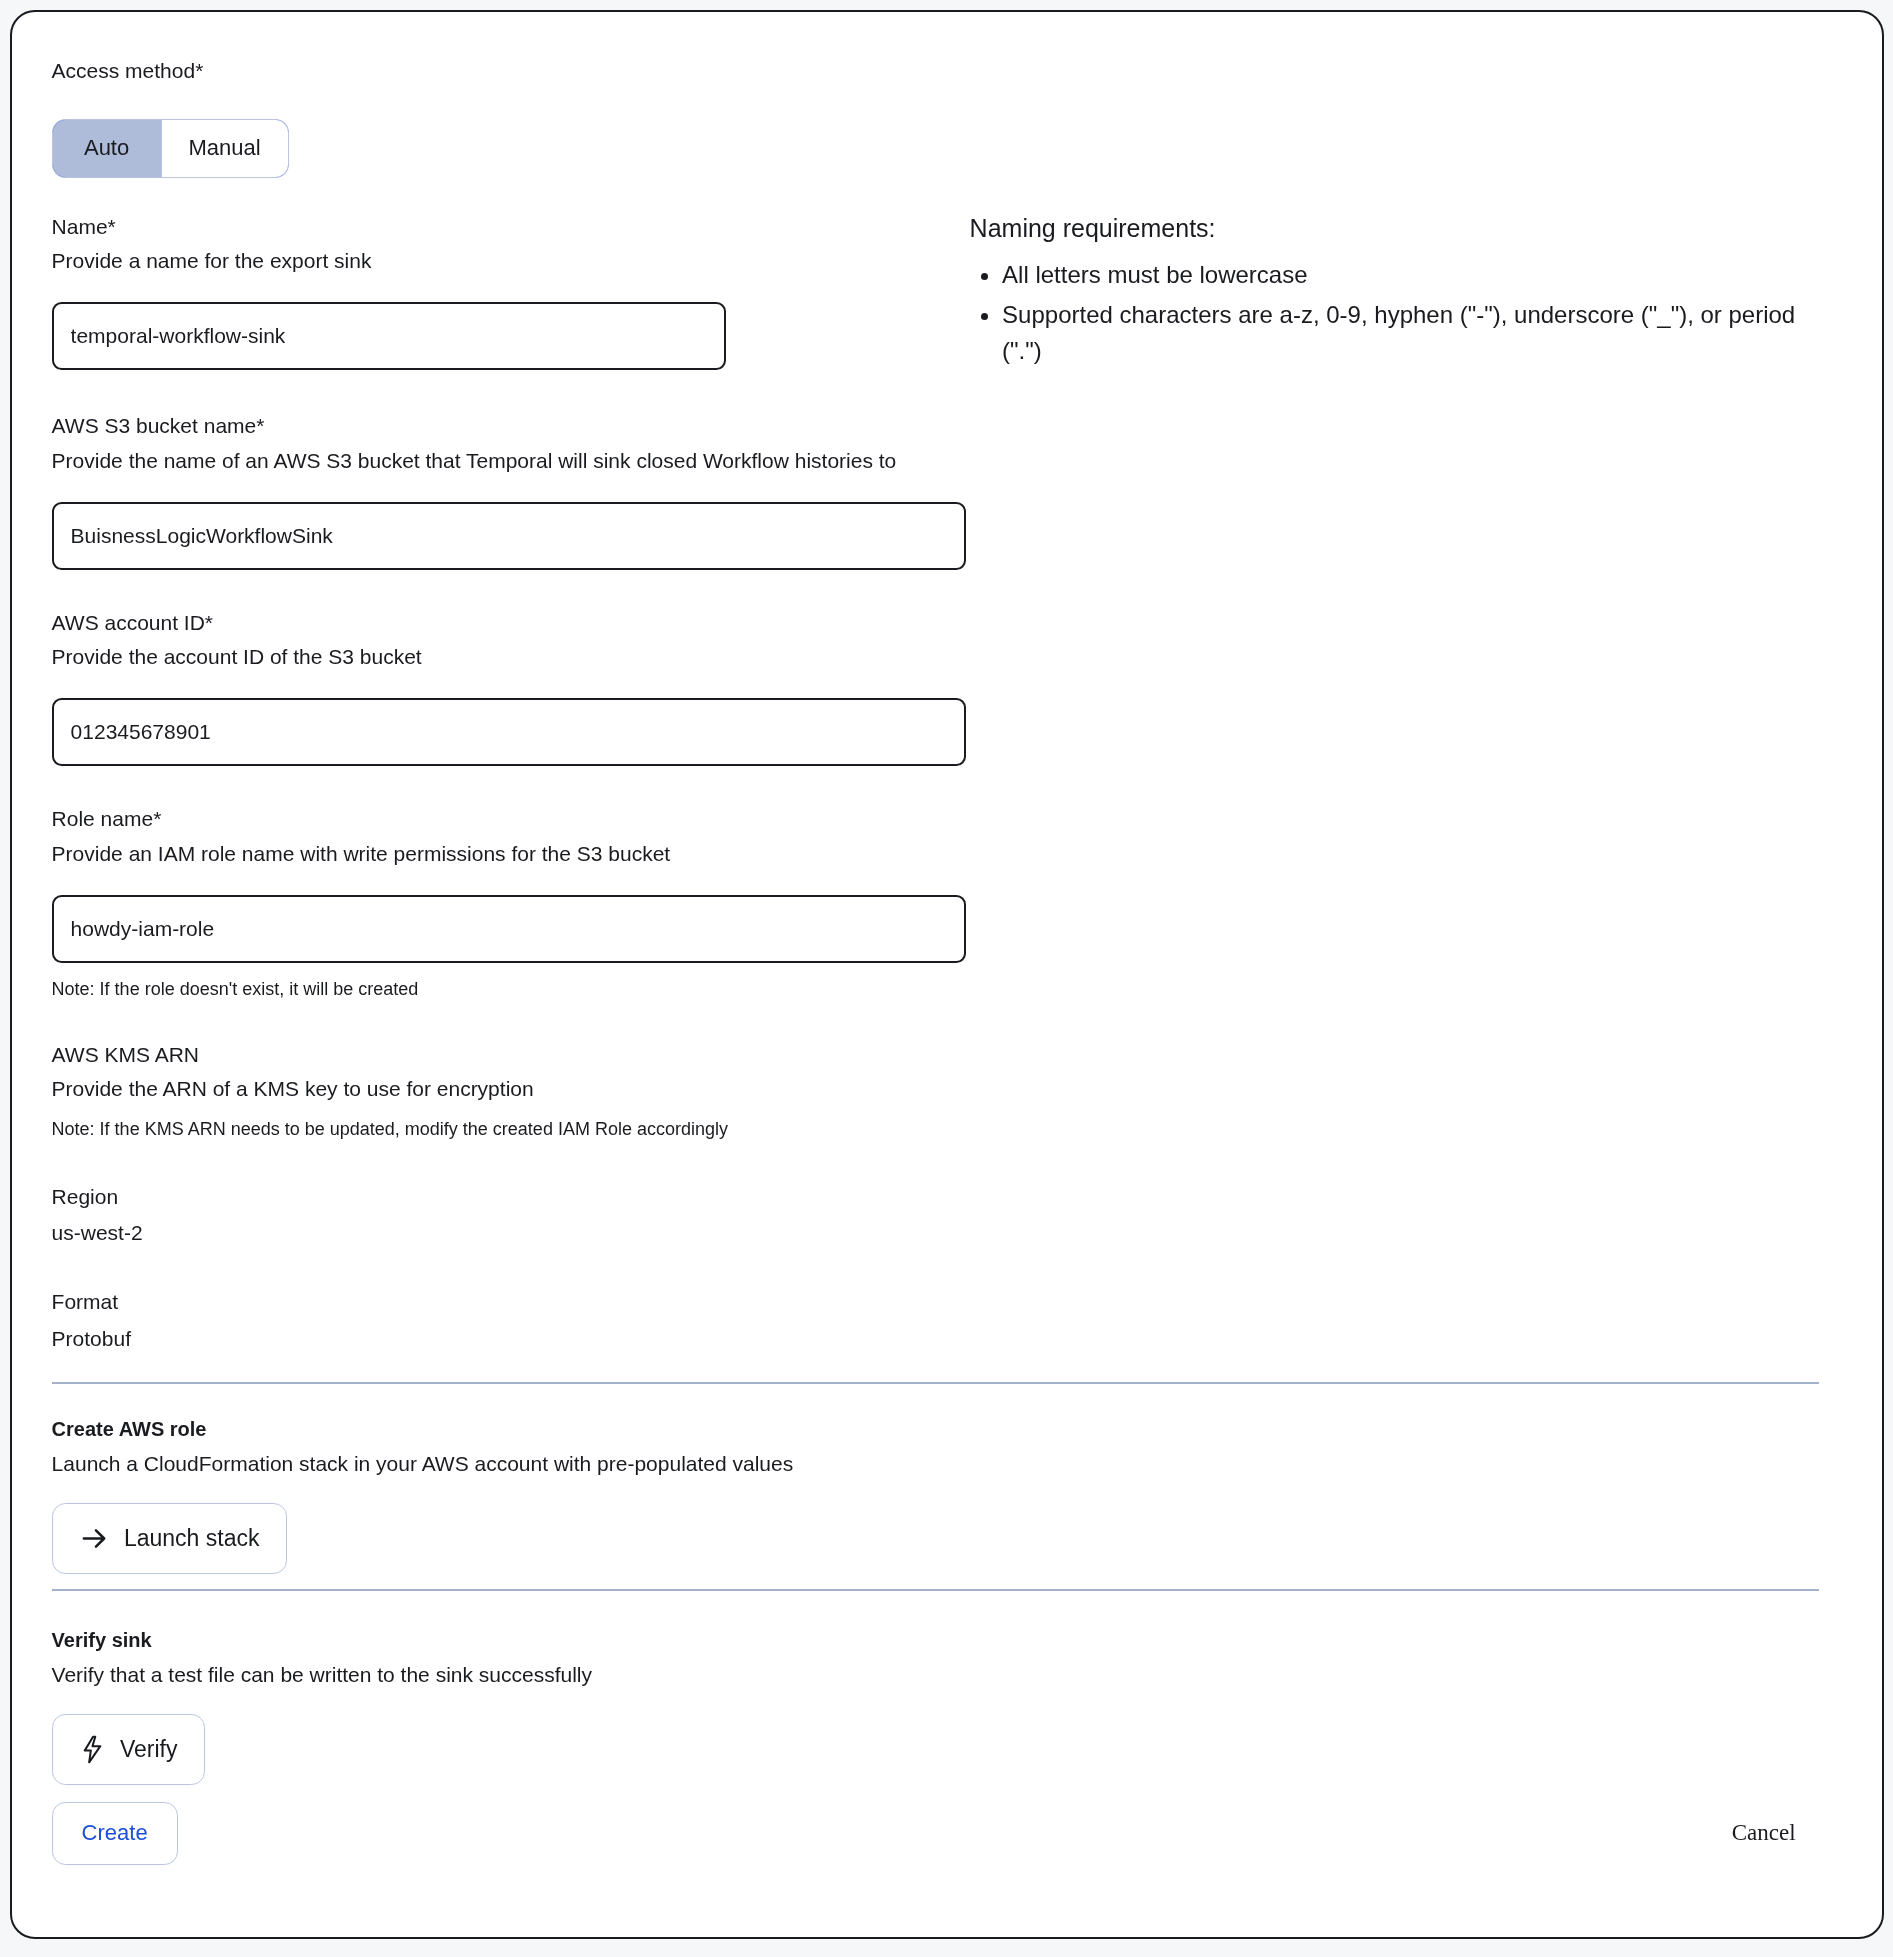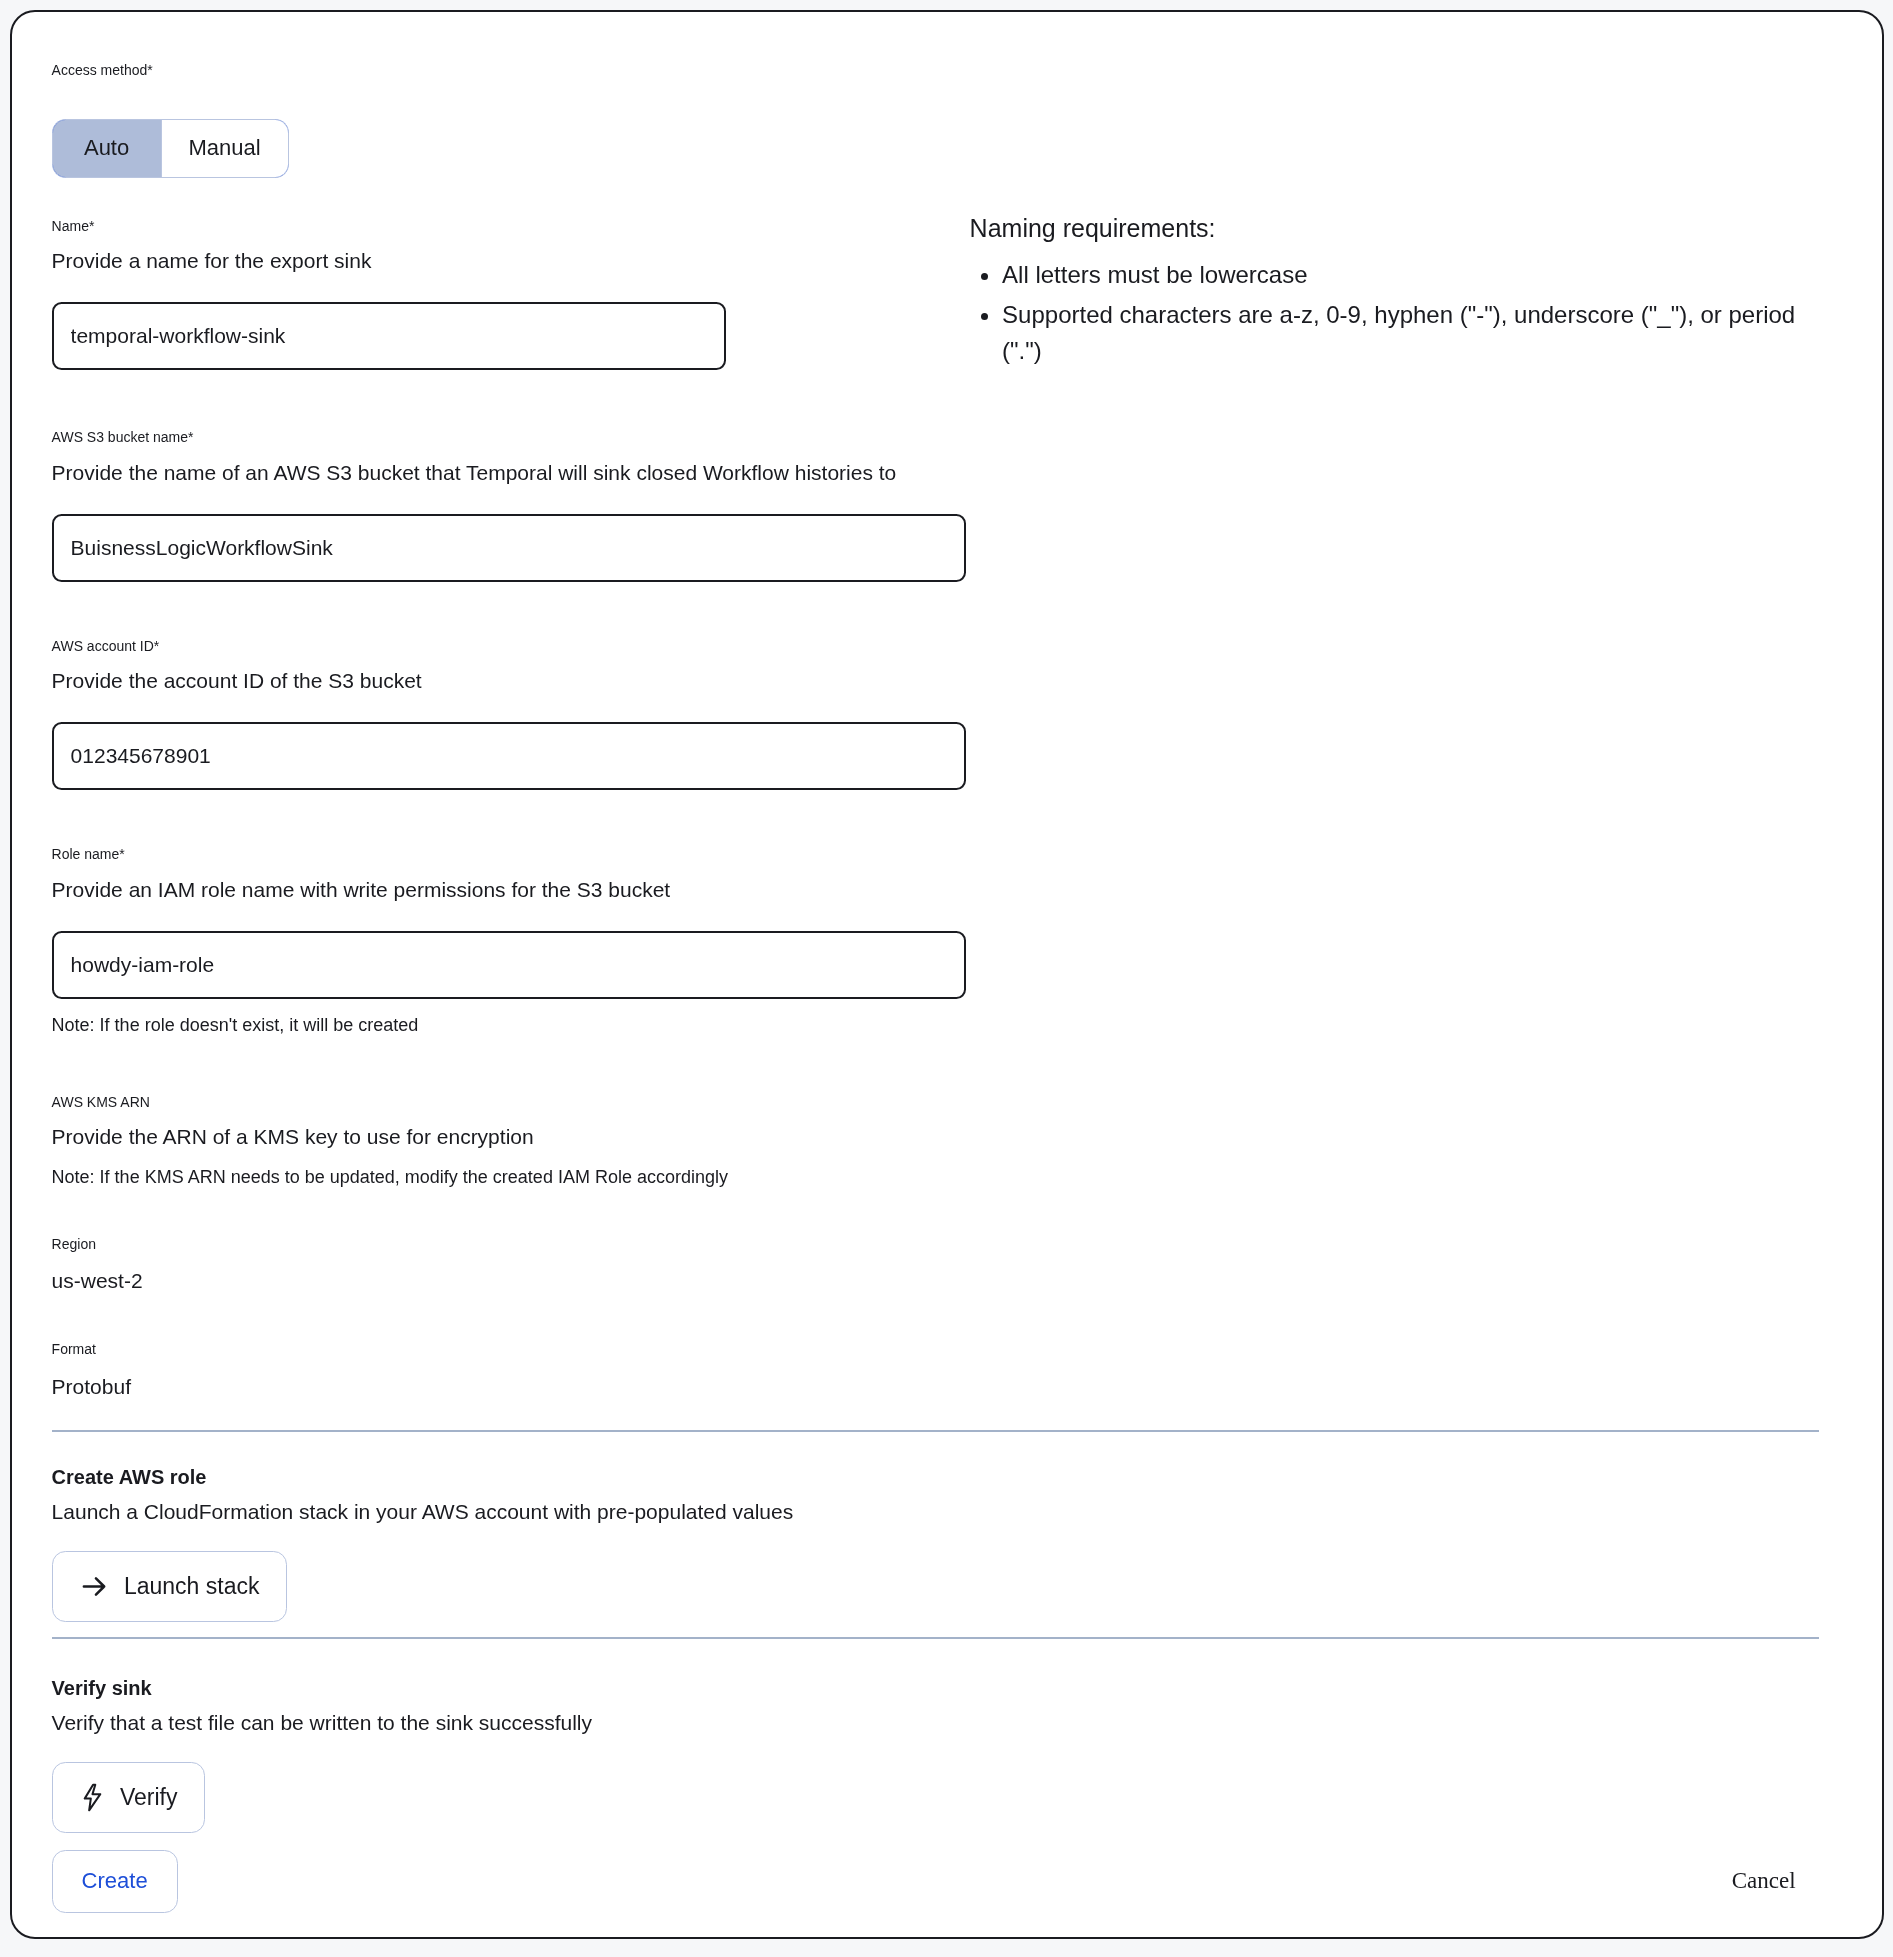--- a/index.html
+++ b/index.html
@@ -13,23 +13,23 @@
   .card {
     width: 1874px;
     height: 1929px;
     margin: 9.6px;
     background: #ffffff;
     border: 2.9px solid #1a1b20;
     border-radius: 25px;
     padding: 44px 63px 23px 40px;
     overflow: hidden;
   }
-  .field-label { font-size: 14px; line-height: 29px; }
+  .field-label { font-size: 21px; line-height: 29px; }
   .field-desc  { font-size: 21px; line-height: 29px; margin-top: 5.7px; }
-  .section { margin-top: 50px; }
+  .section { margin-top: 38px; }
 
   
   .toggle {
     display: inline-flex;
     margin-top: 34px;
     border: 1.9px solid #b9c5e0;
     border-radius: 13.4px;
     overflow: hidden;
     background: #1d4ed8;
   }

